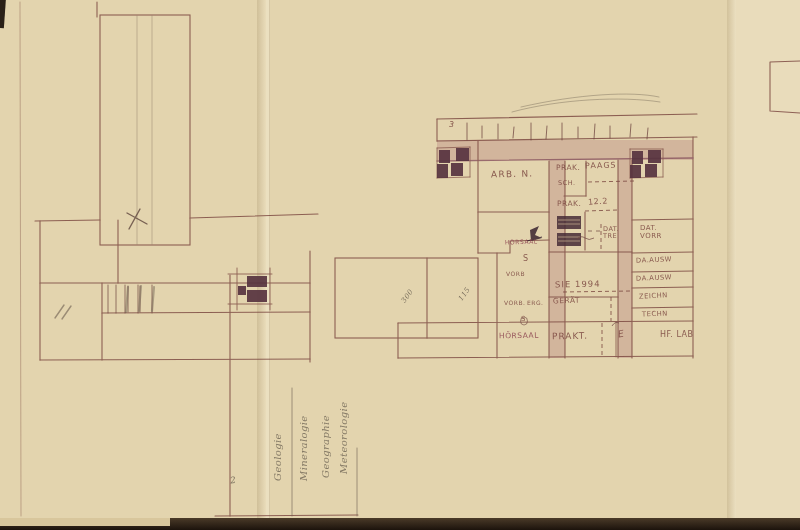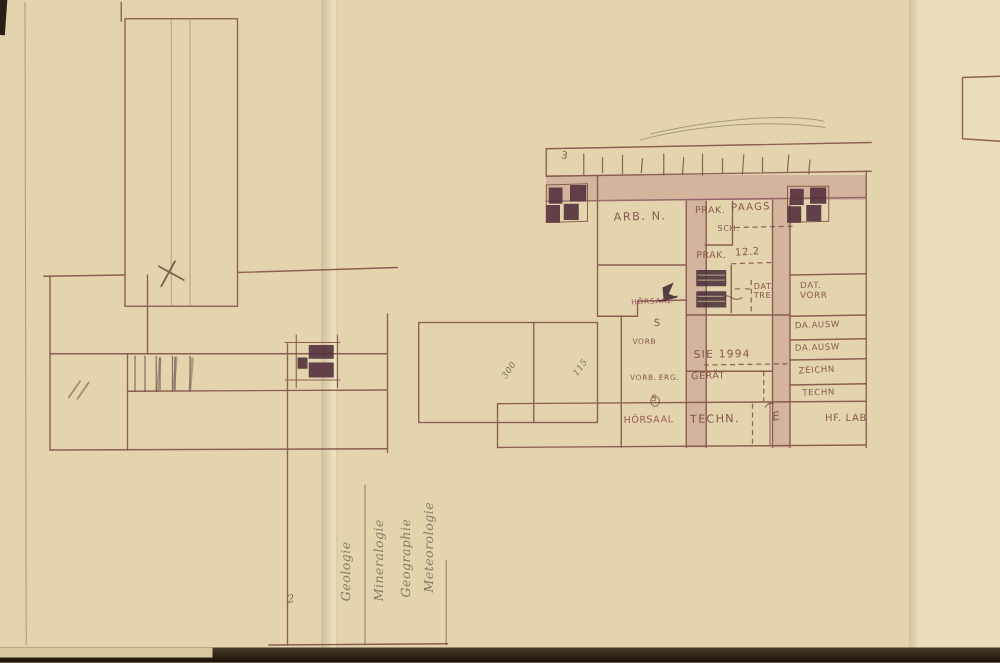--- a/index.html
+++ b/index.html
@@ -182,42 +182,42 @@
   <g fill="#55313e" opacity=".9" stroke="none">
     <rect x="247" y="276" width="20" height="11"></rect>
       <rect x="247" y="290" width="20" height="12"></rect>
     <rect x="238" y="286" width="8" height="9"></rect>
   </g>
 </svg>
 
 <span class="label" style="left:491px;top:169px;font-size:9px;letter-spacing:1.2px;transform:rotate(-1.5deg);">ARB. N.</span>
 <span class="label" style="left:556px;top:164px;font-size:7.5px;">PRAK.</span>
 <span class="label" style="left:585px;top:161px;font-size:8px;letter-spacing:1px;transform:rotate(-2deg);">PAAGS</span>
-<span class="label" style="left:558px;top:180px;font-size:6.5px;margin-left:16px;">SCH.</span>
+<span class="label" style="left:558px;top:180px;font-size:6.5px;">SCH.</span>
 <span class="label" style="left:557px;top:200px;font-size:7.5px;">PRAK.</span>
 <span class="label" style="left:588px;top:197px;font-size:8px;transform:rotate(-4deg);">12.2</span>
 <span class="label" style="left:603px;top:226px;font-size:6.5px;">DAT.
 TRE</span>
 <span class="label" style="left:640px;top:224px;font-size:7px;">DAT.
 VORR</span>
 <span class="label" style="left:636px;top:257px;font-size:6.8px;transform:rotate(-2deg);">DA.AUSW</span>
 <span class="label" style="left:636px;top:275px;font-size:6.8px;transform:rotate(-2deg);">DA.AUSW</span>
 <span class="label" style="left:639px;top:293px;font-size:6.8px;transform:rotate(-3deg);">ZEICHN</span>
 <span class="label" style="left:642px;top:311px;font-size:6.8px;transform:rotate(-2deg);">TECHN</span>
 <span class="label" style="left:660px;top:330px;font-size:8px;">HF. LAB</span>
 <span class="label red" style="left:505px;top:239px;font-size:6px;transform:rotate(-2deg);">HÖRSAAL</span>
 <span class="label" style="left:523px;top:254px;font-size:8px;">S</span>
 <span class="label" style="left:506px;top:271px;font-size:6px;">VORB</span>
 <span class="label" style="left:504px;top:300px;font-size:6px;">VORB.</span>
 <span class="label" style="left:527px;top:300px;font-size:6px;">ERG.</span>
 <span class="label" style="left:521px;top:315px;font-size:7px;">S</span>
 <span class="label" style="left:555px;top:280px;font-size:8.5px;letter-spacing:1px;transform:rotate(-1deg);">SIE 1994</span>
 <span class="label" style="left:553px;top:297px;font-size:7.5px;transform:rotate(-2deg);">GERÄT</span>
 <span class="label red" style="left:499px;top:332px;font-size:7.5px;transform:rotate(-1deg);">HÖRSAAL</span>
-<span class="label" style="left:552px;top:331px;font-size:9px;letter-spacing:1px;transform:rotate(-1deg);">TECHN.</span>
+<span class="label" style="left:552px;top:331px;font-size:9px;letter-spacing:1px;transform:rotate(-1deg);">PRAKT.</span>
 <span class="label" style="left:618px;top:329px;font-size:9.5px;font-style:italic;transform:rotate(-10deg);">E</span>
 
 <span class="label" style="left:449px;top:120px;font-size:8px;transform:rotate(10deg);">3</span>
 <span class="label pencil" style="left:400px;top:292px;font-size:7px;transform:rotate(-55deg);">300</span>
 <span class="label pencil" style="left:457px;top:290px;font-size:7px;transform:rotate(-55deg);">115</span>
 <span class="label pencil" style="left:230px;top:475px;font-size:9px;transform:rotate(-8deg);">2</span>
 
 <span class="hw" style="left:272px;top:481px;">Geologie</span>
 <span class="hw" style="left:298px;top:481px;">Mineralogie</span>
 <span class="hw" style="left:320px;top:478px;">Geographie</span>

